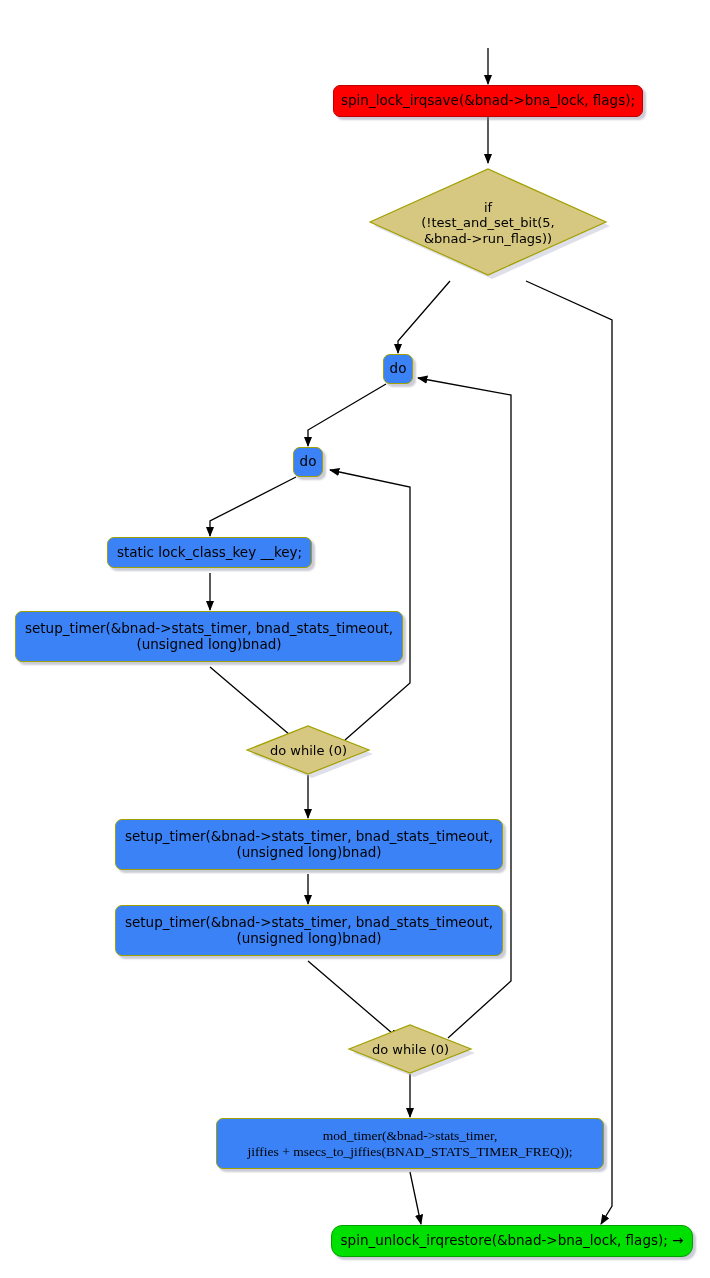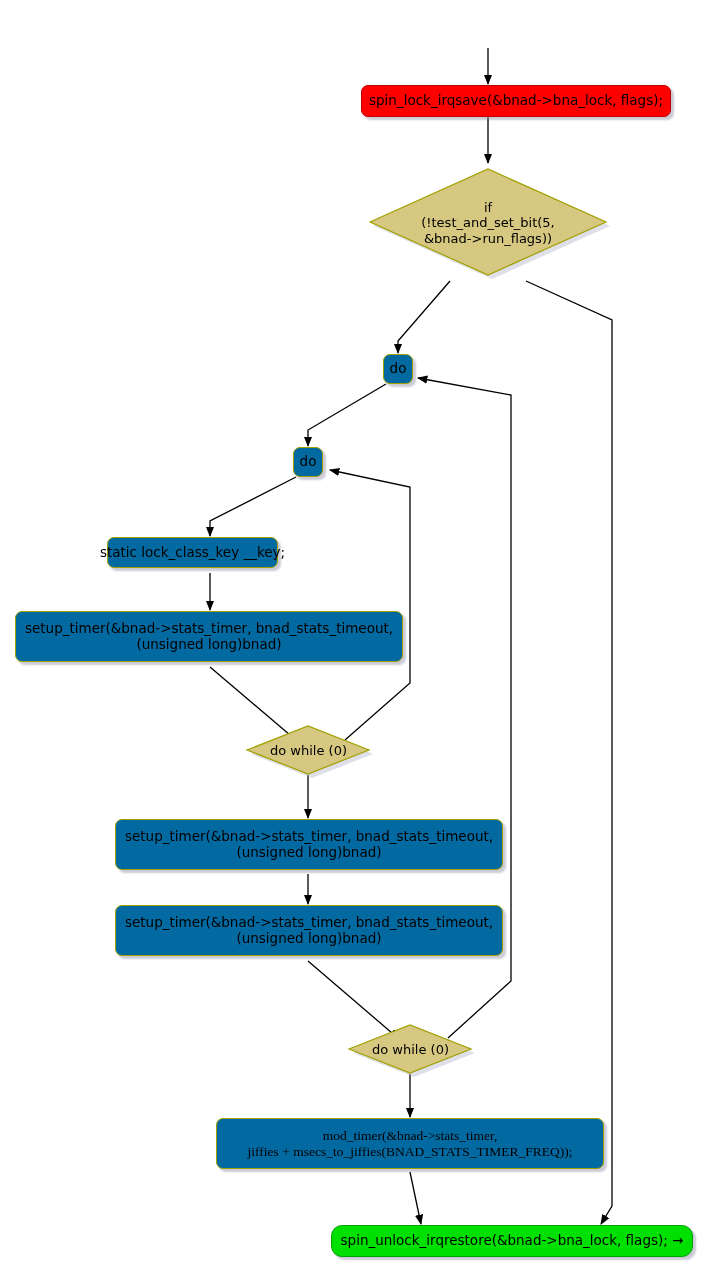--- a/index.html
+++ b/index.html
@@ -40,21 +40,21 @@
     align-items: center;
     justify-content: center;
     text-align: center;
     white-space: pre;
     line-height: 1.18;
     color: #000000;
   }
   .node-rect {
     border: 1px solid #A0A000;
     border-radius: 7px;
-    background: #0369a1;
+    background: #3b82f6;
     box-shadow: 3px 3px 2px rgba(130,130,160,0.42);
     font-size: 13.5px;
   }
   .node-rect.activity-start {
     background: #D6C781;
   }
   .node-rect.critical {
     background: #FF0000;
     border: 1px solid #C00000;
     color: #000000;
@@ -134,21 +134,21 @@
 
       <path d="M410,1172 L418,1210 L421,1224"></path>
 
       <path d="M526,281 L612,320 L612,1206 L601,1224"></path>
     </g>
   </svg>
 
   <div id="nodes-layer">
 
 
-    <div class="node node-rect critical" style="left:333px; top:85px; width:310px; height:32px;margin-left:28px;">
+    <div class="node node-rect critical" style="left:333px; top:85px; width:310px; height:32px;">
       <span>spin_lock_irqsave(&amp;bnad-&gt;bna_lock, flags);</span>
     </div>
 
     <div class="diamond-wrap" style="left:362px; top:164px; width:252px; height:118px;">
       <svg class="diamond-shape" viewBox="0 0 252 118" preserveAspectRatio="none">
         <polygon points="8,58 126,5 244,58 126,111" fill="#B8B8D0" opacity="0.45" transform="translate(4,4)"></polygon>
         <polygon points="8,58 126,5 244,58 126,111" fill="#D6C781" stroke="#A0A000" stroke-width="1.2"></polygon>
       </svg>
       <div class="diamond-label">if
 (!test_and_set_bit(5,
@@ -156,21 +156,21 @@
     </div>
 
     <div class="node node-rect node-small" style="left:383px; top:354px; width:30px; height:30px;">
       <span>do</span>
     </div>
 
     <div class="node node-rect node-small" style="left:293px; top:447px; width:30px; height:30px;">
       <span>do</span>
     </div>
 
-    <div class="node node-rect" style="left:107px; top:537px; width:171px; height:31px;">
+    <div class="node node-rect" style="left:107px; top:537px; width:205px; height:31px;">
       <span>static lock_class_key __key;</span>
     </div>
 
     <div class="node node-rect" style="left:15px; top:611px; width:388px; height:51px;">
       <span>setup_timer(&amp;bnad-&gt;stats_timer, bnad_stats_timeout,
 (unsigned long)bnad)</span>
     </div>
 
     <div class="diamond-wrap" style="left:243px; top:723px; width:131px; height:56px;">
       <svg class="diamond-shape" viewBox="0 0 131 56" preserveAspectRatio="none">

